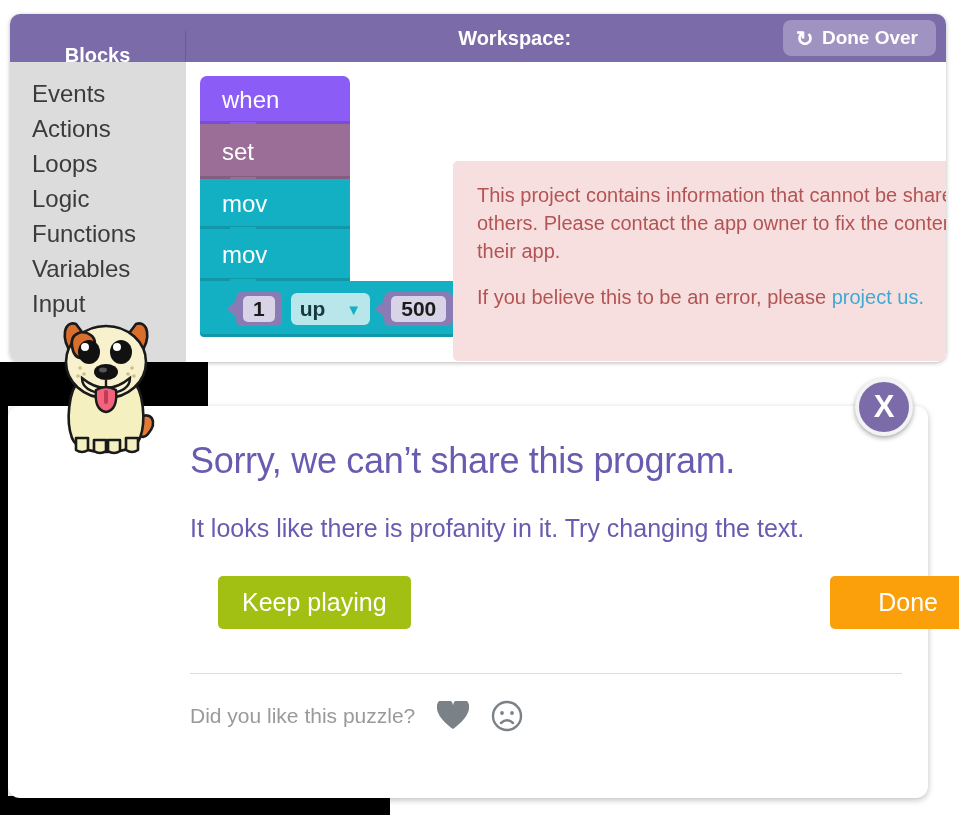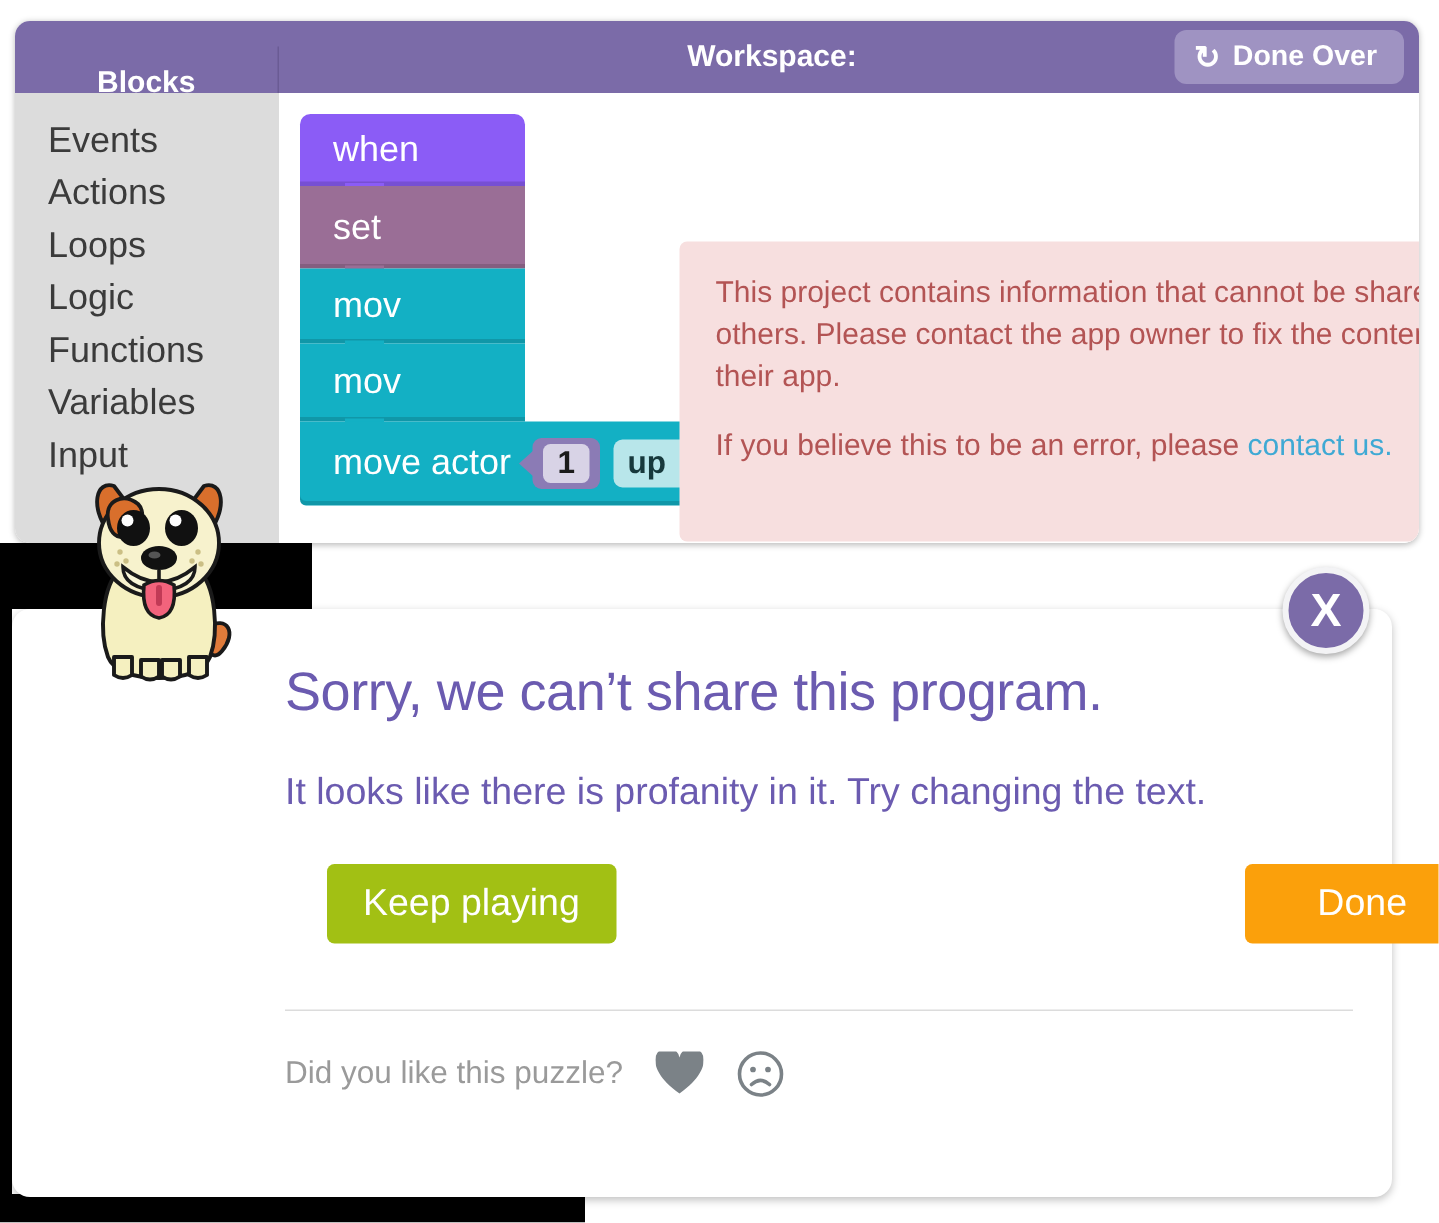--- a/index.html
+++ b/index.html
@@ -341,38 +341,37 @@
         <span>mov</span>
         <span class="notch"></span>
       </div>
 
       <div class="code-block" id="block-move-2">
         <span>mov</span>
         <span class="notch"></span>
       </div>
 
       <div class="code-block" id="block-move-actor">
-        <span class="block-label">move actor</span>
         <span class="socket">
           <span class="value">1</span>
         </span>
         <span class="dropdown-chip">
           <span>up</span>
           <span class="caret">▼</span>
         </span>
         <span class="socket">
           <span class="value">500</span>
         </span>
         <span id="pixels-label">pixels</span>
       </div>
 
       <div id="share-alert">
 
         <p>This project contains information that cannot be shared with others. Please contact the app owner to fix the contents of their app.</p>
-        <p><span>If you believe this to be an error, please </span><span id="alert-contact-link">contact us.</span></p>
+        <p><span>If you believe this to be an error, please </span><span id="alert-contact-link">project us.</span></p>
       </div>
 
     </div>
   </div>
 </div>
 
 <div id="share-modal">
 
   <div id="modal-close-button">
     <span>X</span>

